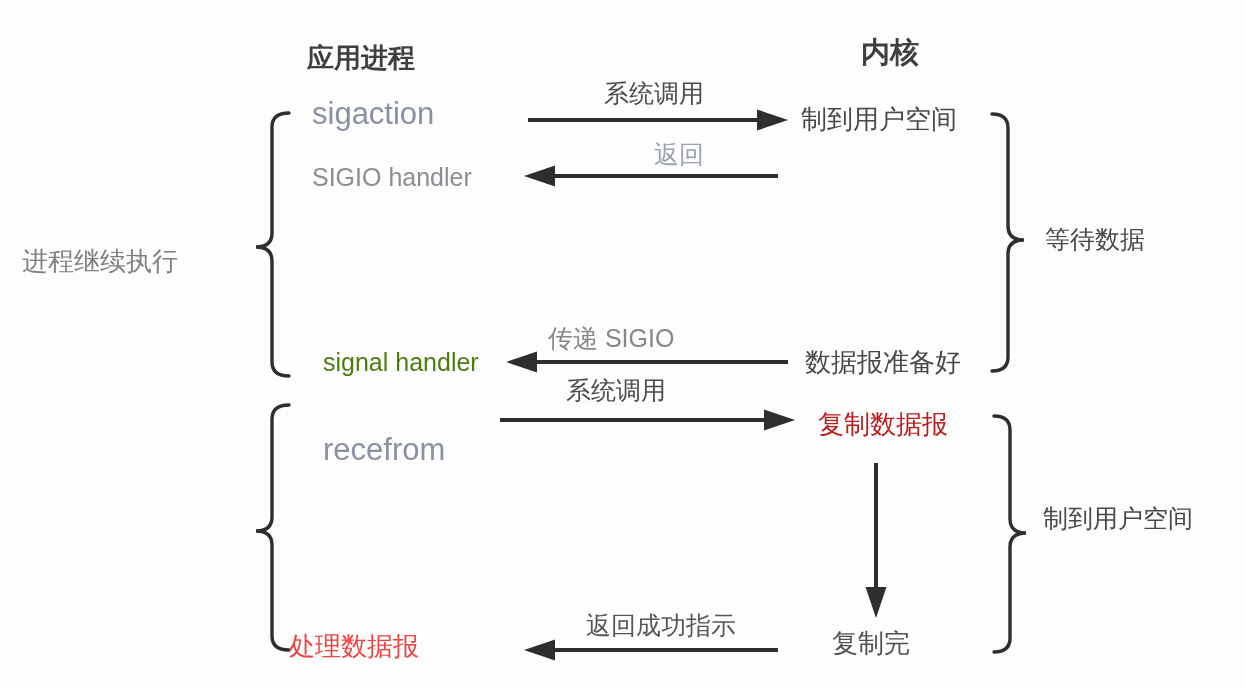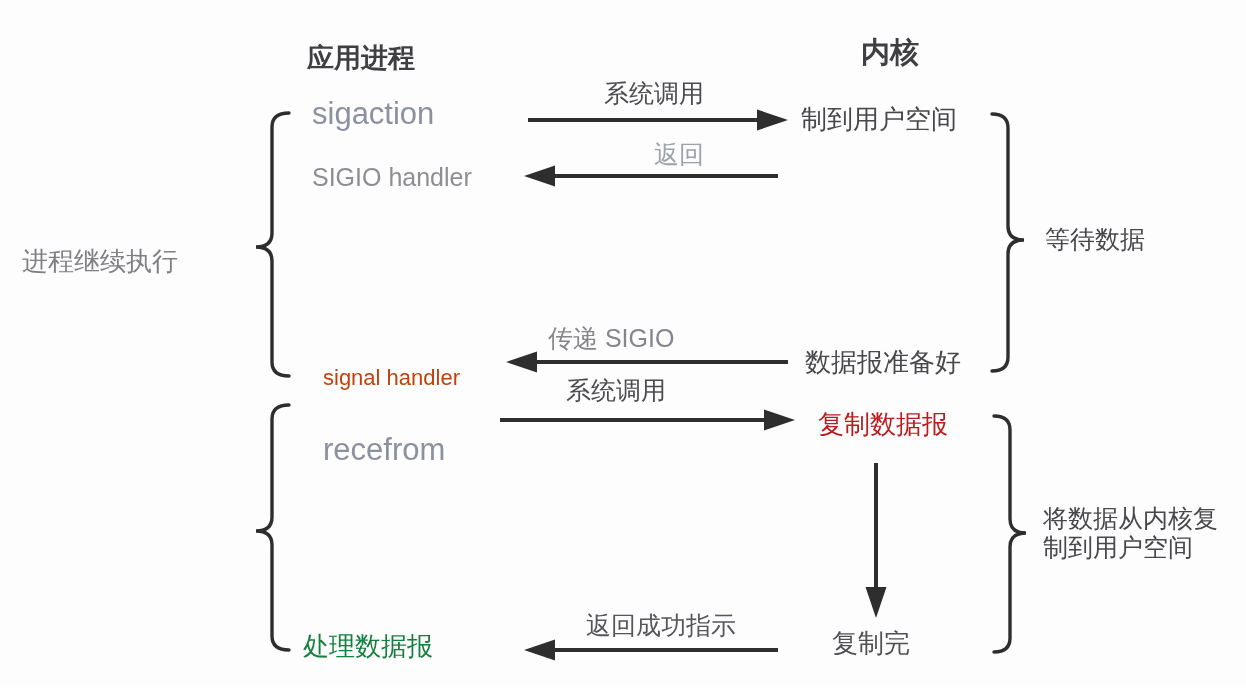--- a/index.html
+++ b/index.html
@@ -13,23 +13,23 @@
   .layer{position:absolute;left:0;top:0;}
   .lbl{position:absolute;white-space:nowrap;}
 
   
   #lbl-app-header   {left:307px;top:40px;font-size:27px;font-weight:bold;color:#3f3f43;}
   #lbl-kernel-header{left:861px;top:33px;font-size:29px;font-weight:bold;color:#3f3f43;text-align:right;}
 
   
   #lbl-sigaction       {left:312px;top:96px; font-size:31px;color:#8a91a0;}
   #lbl-sigio-handler   {left:312px;top:163px;font-size:25px;color:#8d8d93;}
-  #lbl-signal-handler  {left:323px;top:348px;font-size:22px;color:#c2410c;margin-top:17px;}
+  #lbl-signal-handler  {left:323px;top:348px;font-size:25px;color:#4d7c0f;}
   #lbl-recefrom        {left:323px;top:390px;font-size:31px;color:#8a91a0;margin-top:42px;}
-  #lbl-process-datagram{left:303px;top:629px;font-size:26px;color:#15803d;}
+  #lbl-process-datagram{left:289px;top:629px;font-size:26px;color:#ef4444;}
 
   
   #lbl-no-datagram   {left:801px;top:102px;font-size:26px;color:#48484c;}
   #lbl-datagram-ready{left:805px;top:345px;font-size:26px;color:#48484c;}
   #lbl-copy-datagram {left:818px;top:407px;font-size:26px;color:#b91c1c;}
   #lbl-copy-done     {left:832px;top:626px;font-size:26px;color:#515155;}
 
   
   #lbl-wait-data        {left:1045px;top:223px;font-size:25px;color:#48484c;}
   #lbl-kernel-copy      {left:1043px;top:504px;font-size:25px;line-height:29px;color:#48484c;}
@@ -100,21 +100,20 @@
   <div class="lbl" id="lbl-process-datagram">处理数据报</div>
 
   <div class="lbl" id="lbl-no-datagram">制到用户空间</div>
   <div class="lbl" id="lbl-datagram-ready">数据报准备好</div>
   <div class="lbl" id="lbl-copy-datagram">复制数据报</div>
   <div class="lbl" id="lbl-copy-done">复制完</div>
 
   <div class="lbl" id="lbl-process-continues">进程继续执行</div>
   <div class="lbl" id="lbl-wait-data">等待数据</div>
   <div class="lbl twoline" id="lbl-kernel-copy">
-    <span>将数据从内核复</span>
     <span>制到用户空间</span>
   </div>
 
   <div class="lbl" id="lbl-syscall1">系统调用</div>
   <div class="lbl" id="lbl-ret">返回</div>
   <div class="lbl" id="lbl-deliver-sigio">传递 SIGIO</div>
   <div class="lbl" id="lbl-syscall2">系统调用</div>
   <div class="lbl" id="lbl-return-success">返回成功指示</div>
 
 </div>

